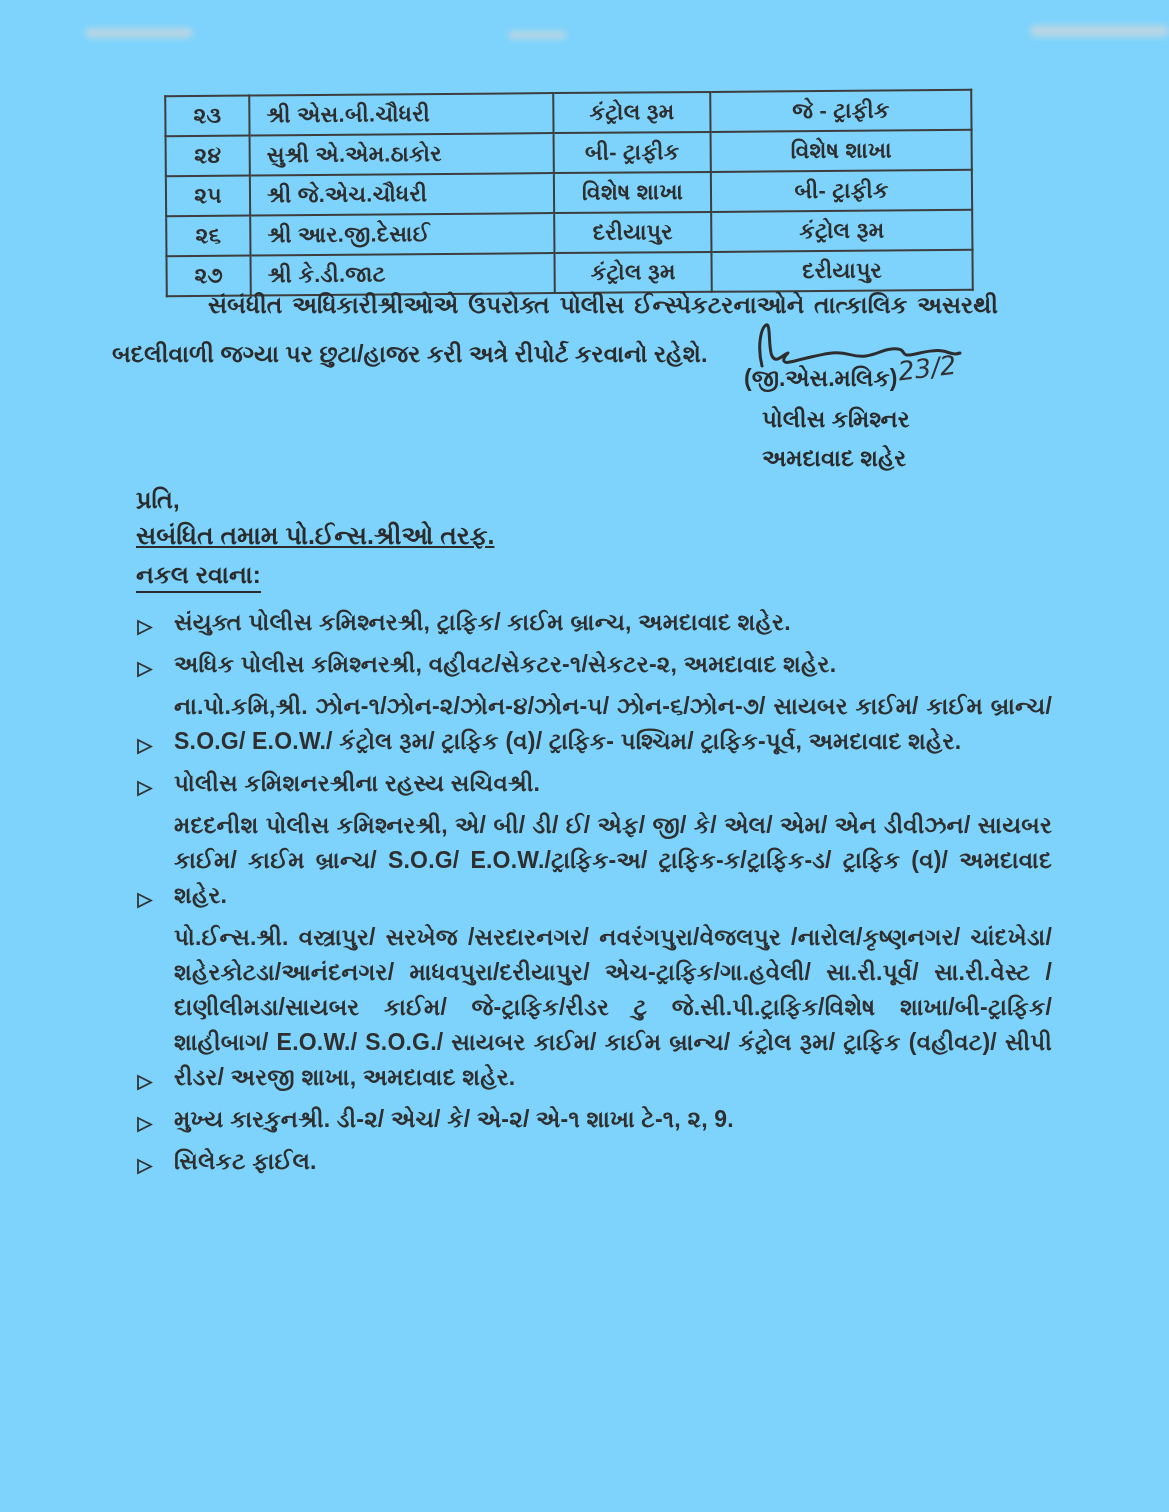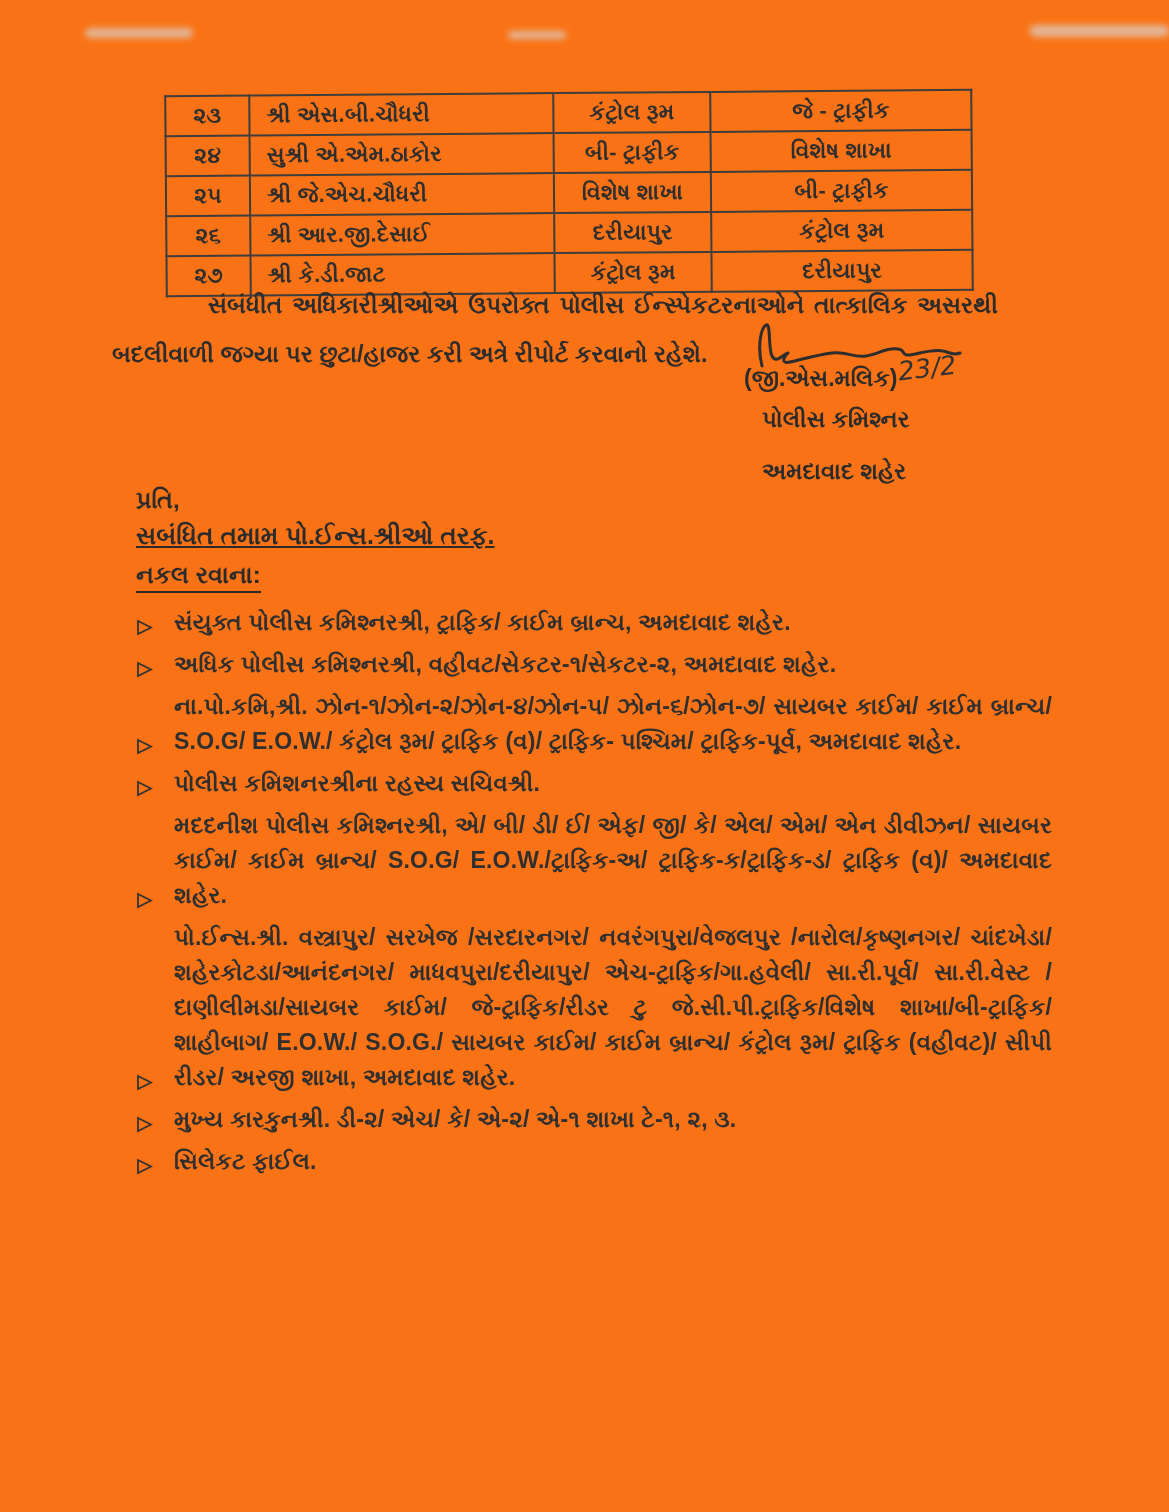--- a/index.html
+++ b/index.html
@@ -1,20 +1,20 @@
 <!DOCTYPE html>
 <html><head>
 <meta charset="utf-8">
 <style>
   * { margin:0; padding:0; box-sizing:border-box; }
   html,body { background:#e9e9e9; }
   .page {
     position:relative;
     width:1169px; height:1512px;
-    background:#f97316;
+    background:#7dd3fc;
     overflow:hidden;
     font-family:"Liberation Sans","DejaVu Sans",sans-serif;
     color:#2b2b2b;
   }
   
   .smudge { position:absolute; background:#d8d8d8; opacity:.65; filter:blur(3px); border-radius:5px; }
   .smudge.s1 { left:85px;  top:28px; width:108px; height:10px; }
   .smudge.s2 { left:508px; top:31px; width:58px;  height:8px;  }
   .smudge.s3 { left:1030px;top:25px; width:139px; height:12px; }
 
@@ -48,21 +48,21 @@
   
   .sig-block { position:absolute; left:744px; top:318px; width:300px; }
   .sig-scribble { display:block; margin-left:8px; }
   .sig-name-row { font-size:23px; font-weight:bold; white-space:nowrap; margin-top:-14px; }
   .sig-date {
     display:inline-block; font-family:"DejaVu Sans",sans-serif;
     font-style:italic; font-weight:normal; font-size:26px;
     transform:rotate(-7deg); position:relative; top:-9px; left:1px; color:#323232;
   }
   .sig-title { font-size:23px; font-weight:bold; margin:14px 0 0 18px; }
-  .sig-place { font-size:23px; font-weight:bold; margin:25px 0 0 18px; }
+  .sig-place { font-size:23px; font-weight:bold; margin:12px 0 0 18px; }
 
   
   .addr-block { position:absolute; left:136px; top:486px; width:916px; }
   .to-label   { font-size:24px; font-weight:bold; }
   .to-line    { font-size:25px; font-weight:bold; margin-top:7px;text-decoration:underline; }
   .copy-heading {
     display:inline-block; font-size:24px; font-weight:bold;
     border-bottom:2.5px solid #2b2b2b; padding-bottom:2px; margin-top:10px;
   }
   .copy-list { list-style:none; margin-top:12px; }
@@ -191,21 +191,21 @@
             </svg>
         </span>
         <div class="txt">પો.ઈન્સ.શ્રી. વસ્ત્રાપુર/ સરખેજ /સરદારનગર/ નવરંગપુરા/વેજલપુર /નારોલ/કૃષ્ણનગર/ ચાંદખેડા/શહેરકોટડા/આનંદનગર/ માધવપુરા/દરીયાપુર/ એચ-ટ્રાફિક/ગા.હવેલી/ સા.રી.પૂર્વ/ સા.રી.વેસ્ટ /દાણીલીમડા/સાયબર કાઈમ/ જે-ટ્રાફિક/રીડર ટુ જે.સી.પી.ટ્રાફિક/વિશેષ શાખા/બી-ટ્રાફિક/ શાહીબાગ/ E.O.W./ S.O.G./ સાયબર કાઈમ/ કાઈમ બ્રાન્ચ/ કંટ્રોલ રૂમ/ ટ્રાફિક (વહીવટ)/ સીપી રીડર/ અરજી શાખા, અમદાવાદ શહેર.</div>
       </li>
       <li class="copy-item">
         <span class="arrow">
           <svg width="17" height="17" viewBox="0 0 17 17">
               <polygon points="2,2 15,8.5 2,15" fill="none" stroke="#333" stroke-width="1.8" stroke-linejoin="miter"></polygon>
             </svg>
         </span>
-        <div class="txt">મુખ્ય કારકુનશ્રી. ડી-૨/ એચ/ કે/ એ-૨/ એ-૧ શાખા ટે-૧, ૨, ૩.</div>
+        <div class="txt">મુખ્ય કારકુનશ્રી. ડી-૨/ એચ/ કે/ એ-૨/ એ-૧ શાખા ટે-૧, ૨, 9.</div>
       </li>
       <li class="copy-item">
         <span class="arrow">
           <svg width="17" height="17" viewBox="0 0 17 17">
               <polygon points="2,2 15,8.5 2,15" fill="none" stroke="#333" stroke-width="1.8" stroke-linejoin="miter"></polygon>
             </svg>
         </span>
         <div class="txt">સિલેકટ ફાઈલ.</div>
       </li>
     </ul>

